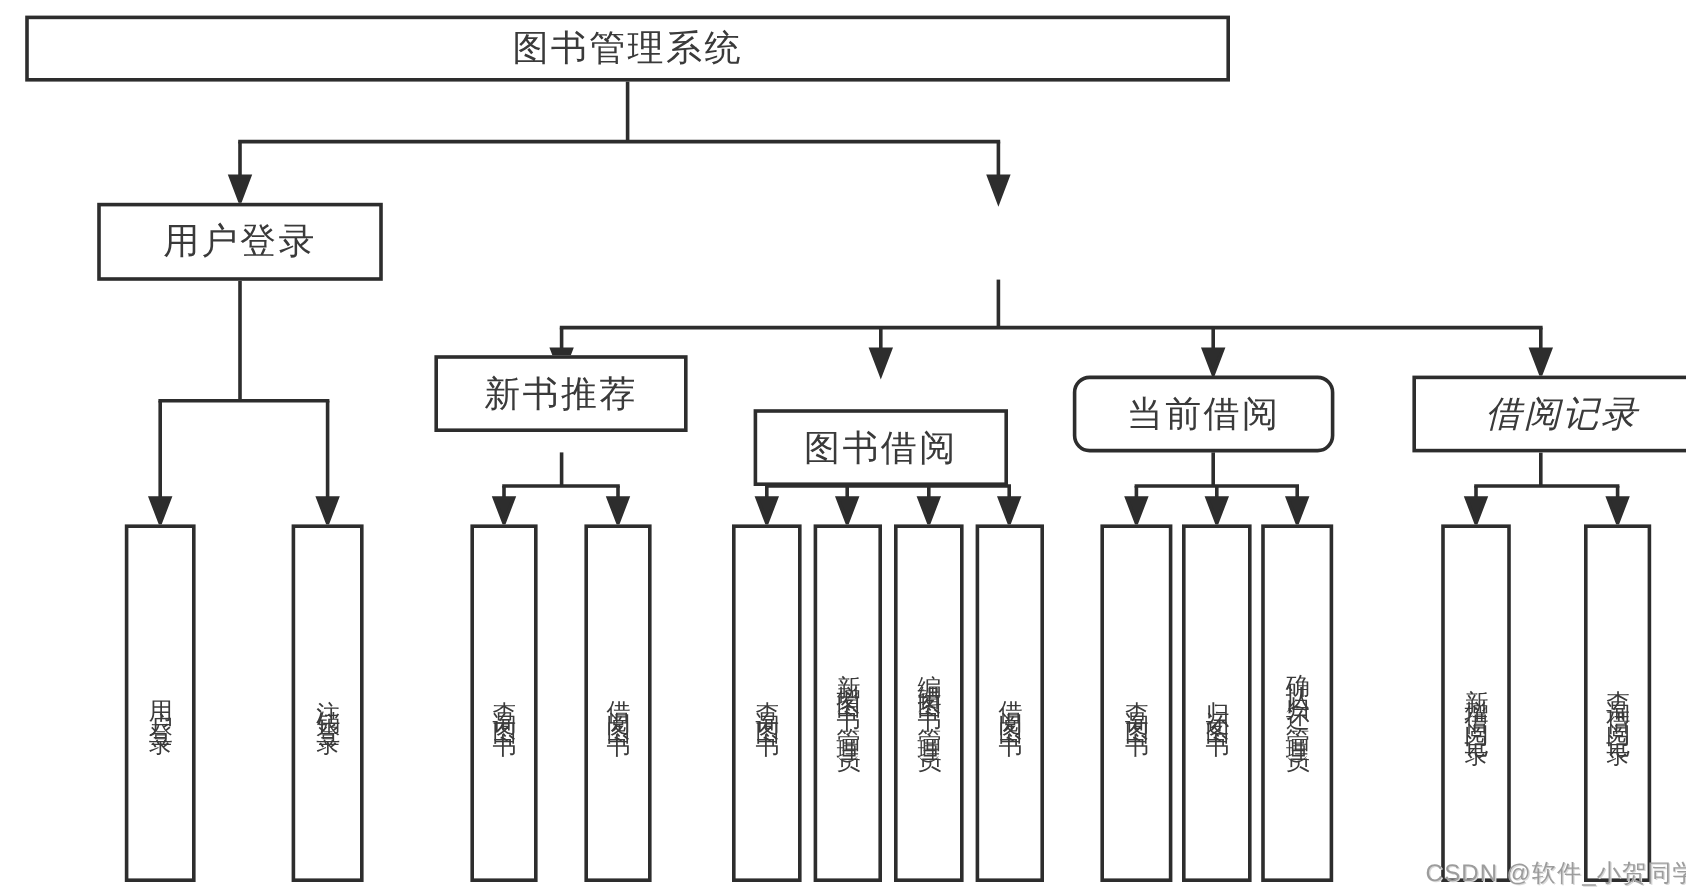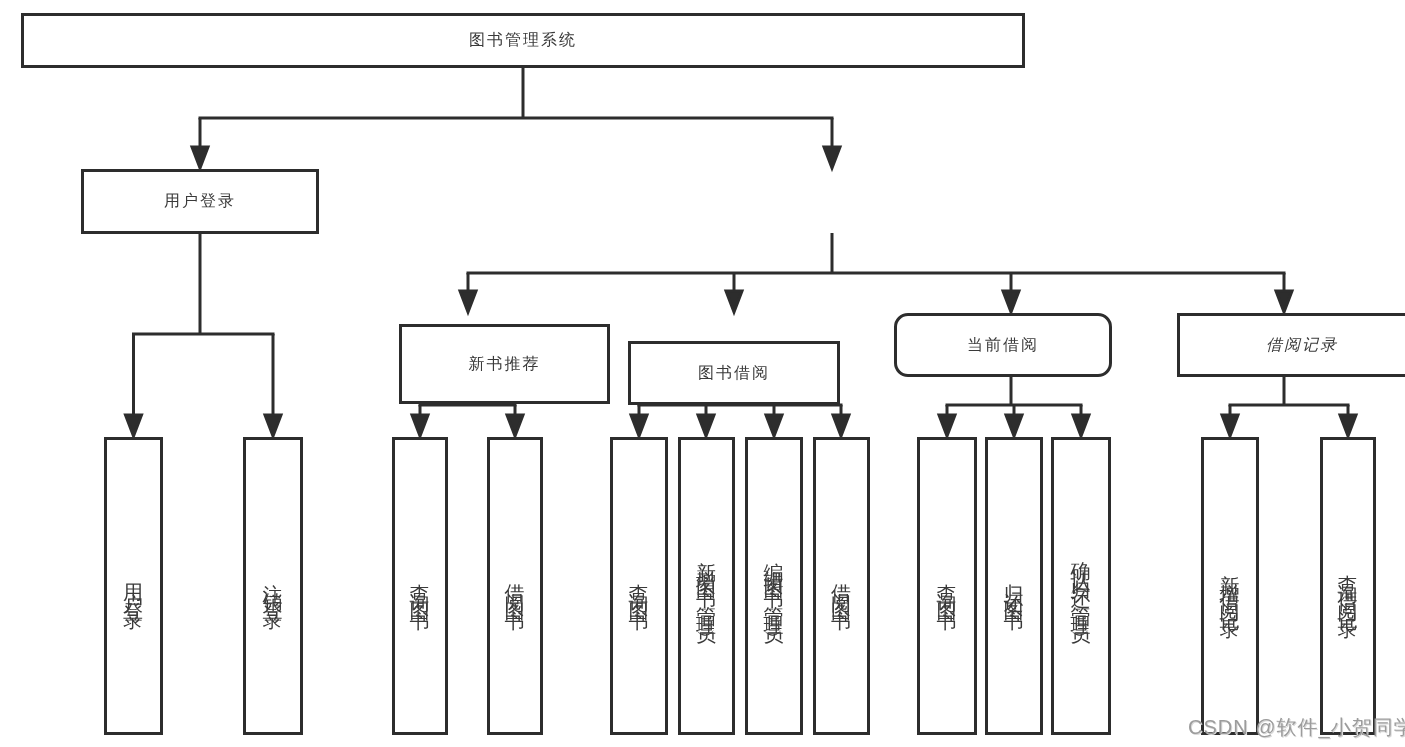--- a/index.html
+++ b/index.html
@@ -21,21 +21,21 @@
     position: absolute;
     box-sizing: border-box;
     background: #ffffff;
     border: 3px solid #2d2d2d;
     display: flex;
     align-items: center;
     justify-content: center;
     color: #3a3a3a;
   }
   .hbox span {
-    font-size: 16px;
+    font-size: 30px;
     letter-spacing: 2px;
     white-space: nowrap;
     text-align: center;
   }
   .leaf span {
     writing-mode: vertical-rl;
     text-orientation: mixed;
     font-size: 20px;
     letter-spacing: 9px;
     line-height: 1;
@@ -137,21 +137,21 @@
   </svg>
 
   <div class="box hbox" style="left:21px; top:13px; width:1004px; height:55px;">
     <span>图书管理系统</span>
   </div>
 
   <div class="box hbox" style="left:81px; top:169px; width:238px; height:65px;">
     <span>用户登录</span>
   </div>
 
-  <div class="box hbox" style="left:362px; top:324px; width:211px; height:80px;margin-left:37px;">
+  <div class="box hbox" style="left:362px; top:296px; width:211px; height:64px;">
     <span>新书推荐</span>
   </div>
   <div class="box hbox" style="left:628px; top:313px; width:212px; height:64px;margin-top:28px;">
     <span>图书借阅</span>
   </div>
   <div class="box hbox" style="left:894px; top:313px; width:218px; height:64px;border-radius:14px;">
     <span>当前借阅</span>
   </div>
   <div class="box hbox" style="left:1177px; top:313px; width:250px; height:64px;font-style:italic;">
     <span>借阅记录</span>

